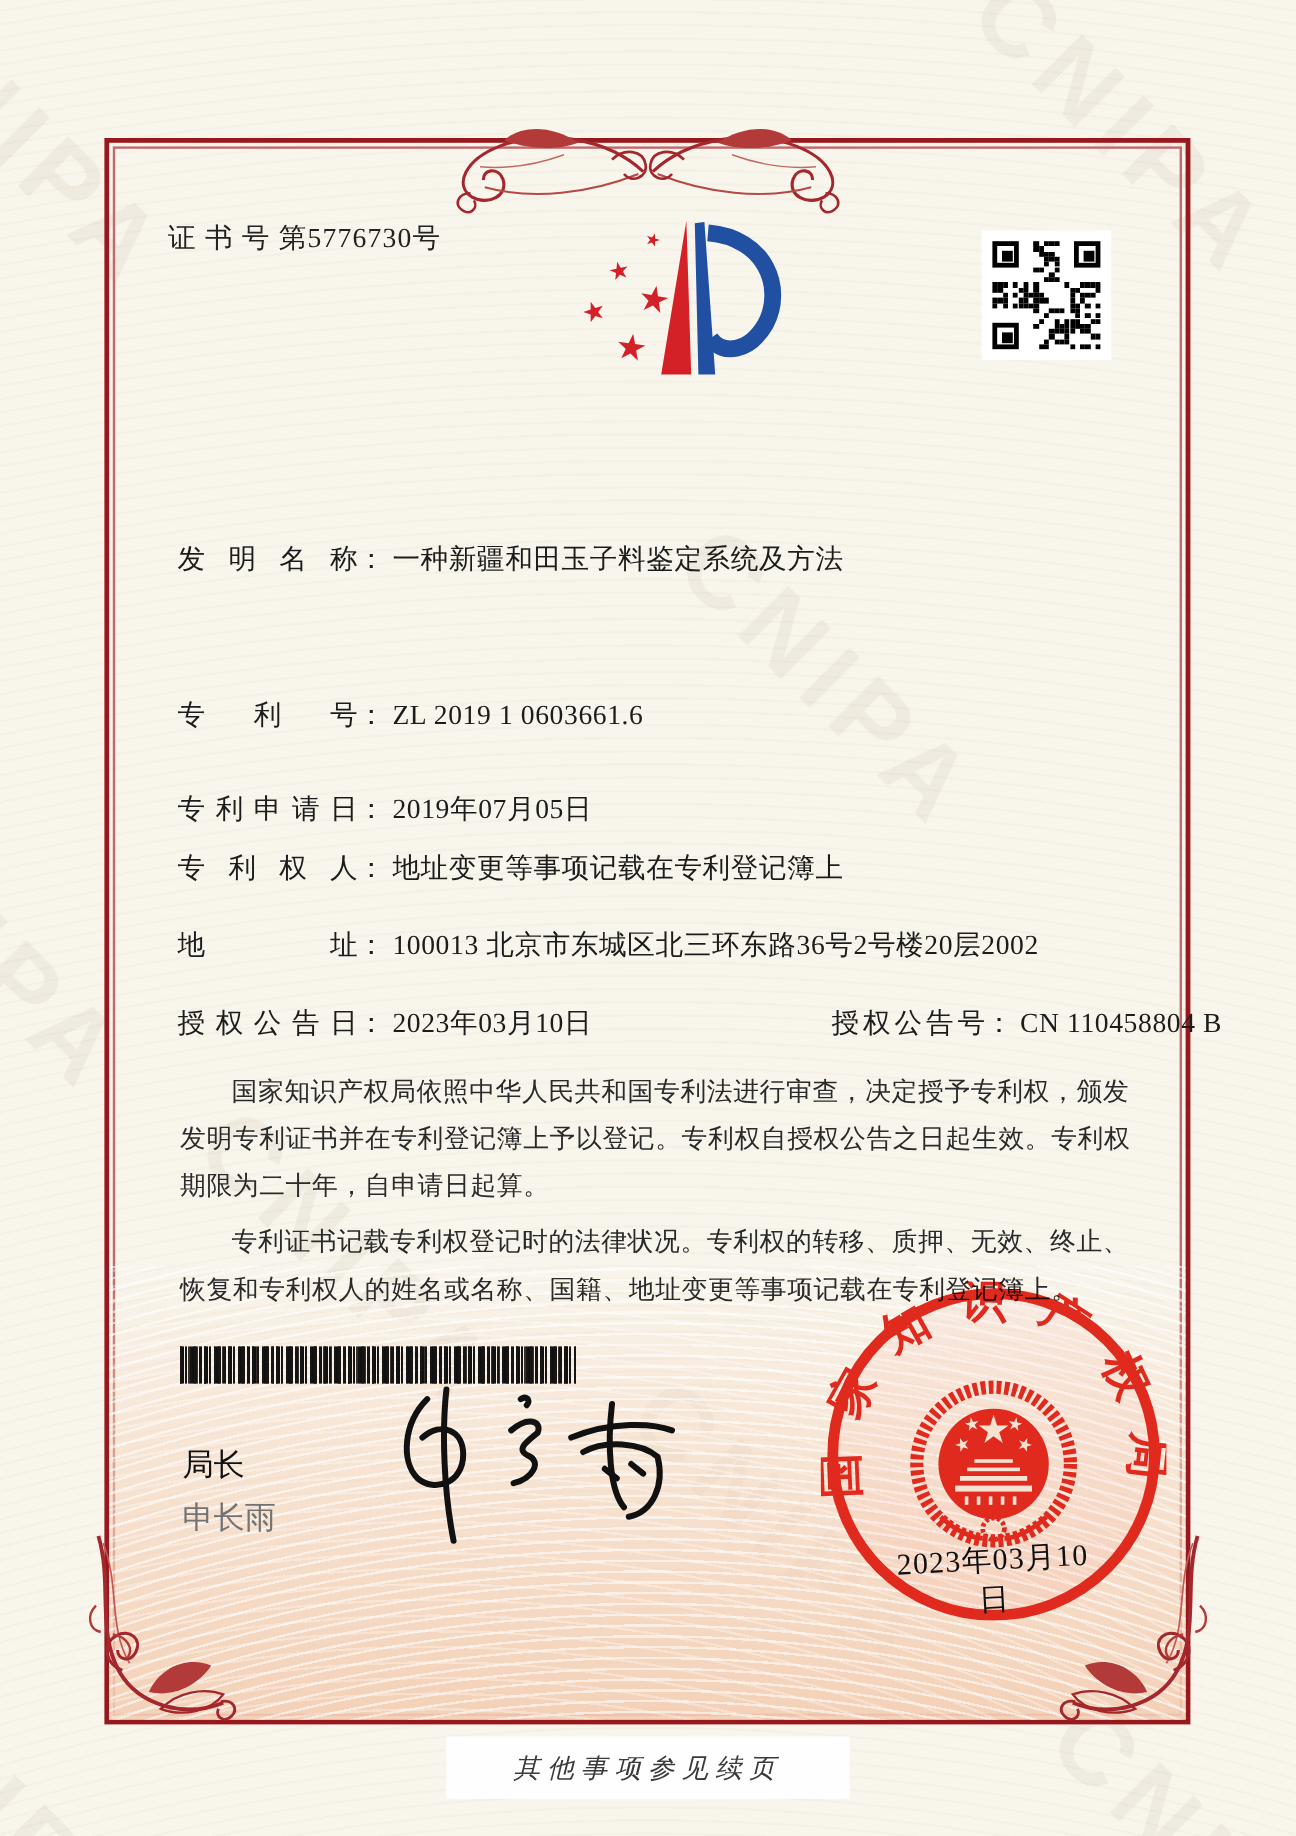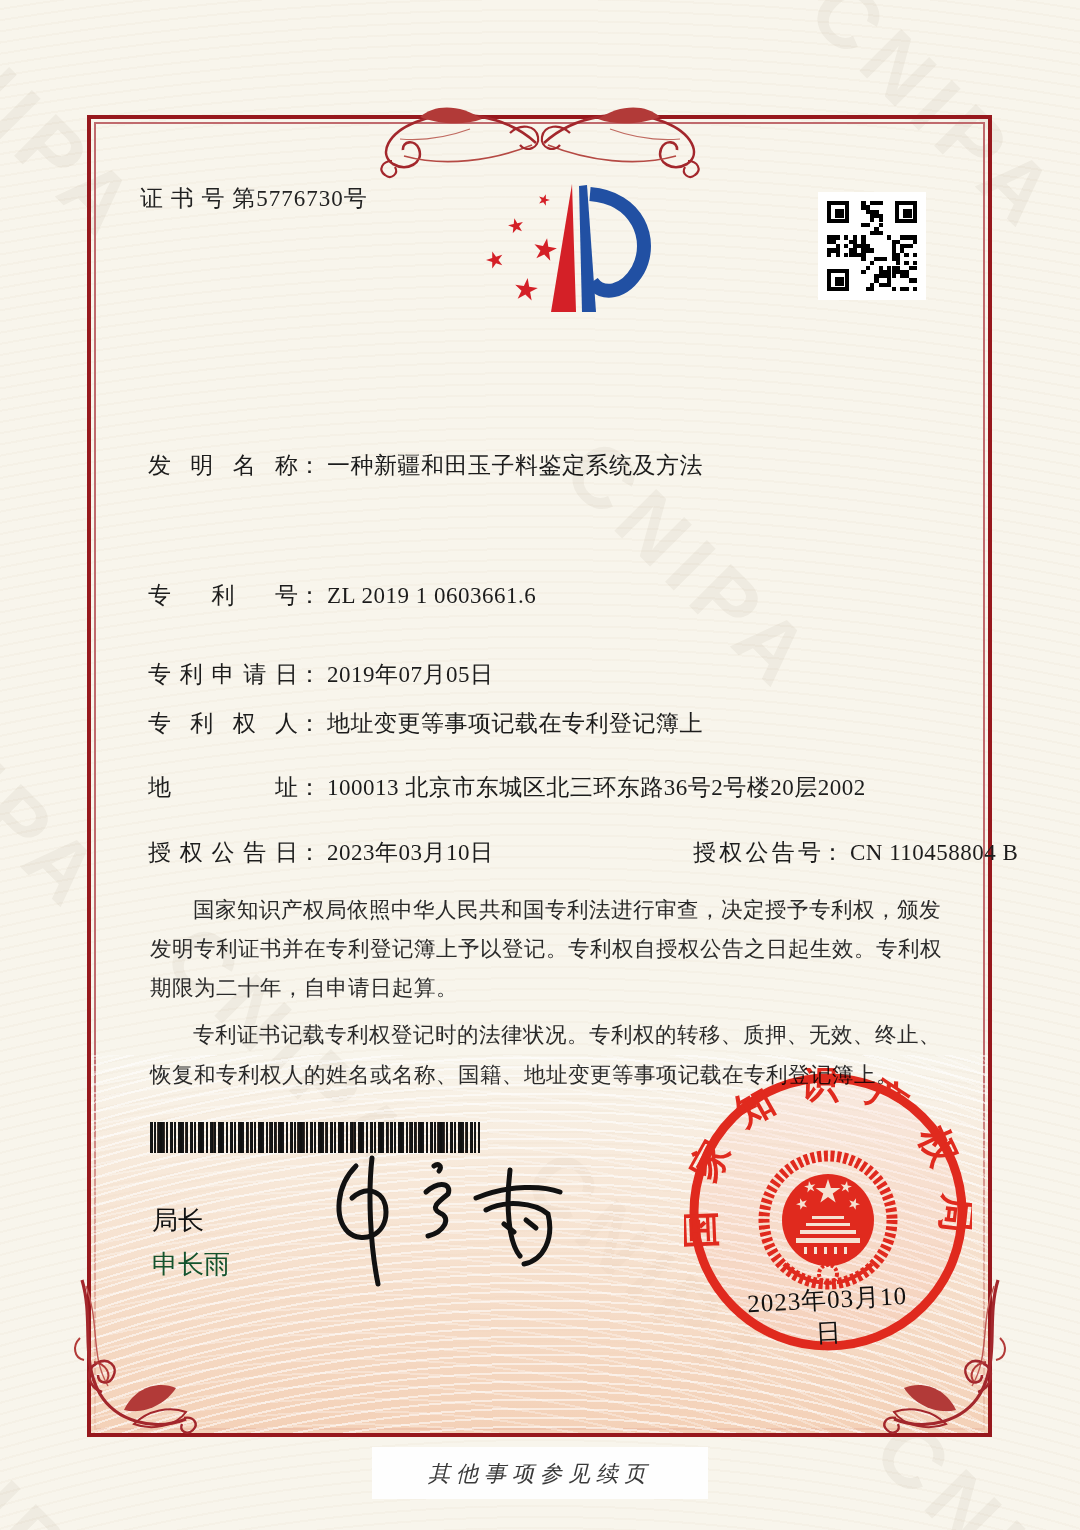--- a/index.html
+++ b/index.html
@@ -66,21 +66,21 @@
 
   .barcode{
     position:absolute; left:150px; top:1122px; width:330px; height:31px;
     background:
       repeating-linear-gradient(90deg,#151515 0 2px, rgba(0,0,0,0) 2px 4px),
       repeating-linear-gradient(90deg,#101010 0 3px, rgba(0,0,0,0) 3px 10px),
       repeating-linear-gradient(90deg,#3a2f28 0 1px, rgba(0,0,0,0) 1px 7px);
   }
 
   .officer-title{position:absolute; left:152px; top:1203px; font-size:26px; font-family:"Liberation Sans",sans-serif; color:#111;}
-  .officer-name{position:absolute; left:152px; top:1247px; font-size:26px; font-family:"Liberation Sans",sans-serif; color:#14532d;}
+  .officer-name{position:absolute; left:152px; top:1247px; font-size:26px; font-family:"Liberation Sans",sans-serif; color:#737373;}
   .sig{position:absolute; left:298px; top:1152px; width:280px; height:145px;}
 
   .seal{position:absolute; left:684px; top:1068px; width:288px; height:288px; mix-blend-mode:multiply;}
   .seal-date{
     position:absolute; left:738px; top:1283px; width:180px; text-align:center;
     font-size:25px; color:#101010; transform:rotate(-3deg); letter-spacing:1px; z-index:4;
   }
   .seal-text{font-size:38px; font-weight:bold; letter-spacing:25px; font-family:"Liberation Serif",serif;}
 
   .page-info{position:absolute; left:0; top:1394px; width:1080px; text-align:center; font-size:20px; color:#333; letter-spacing:2px;}

